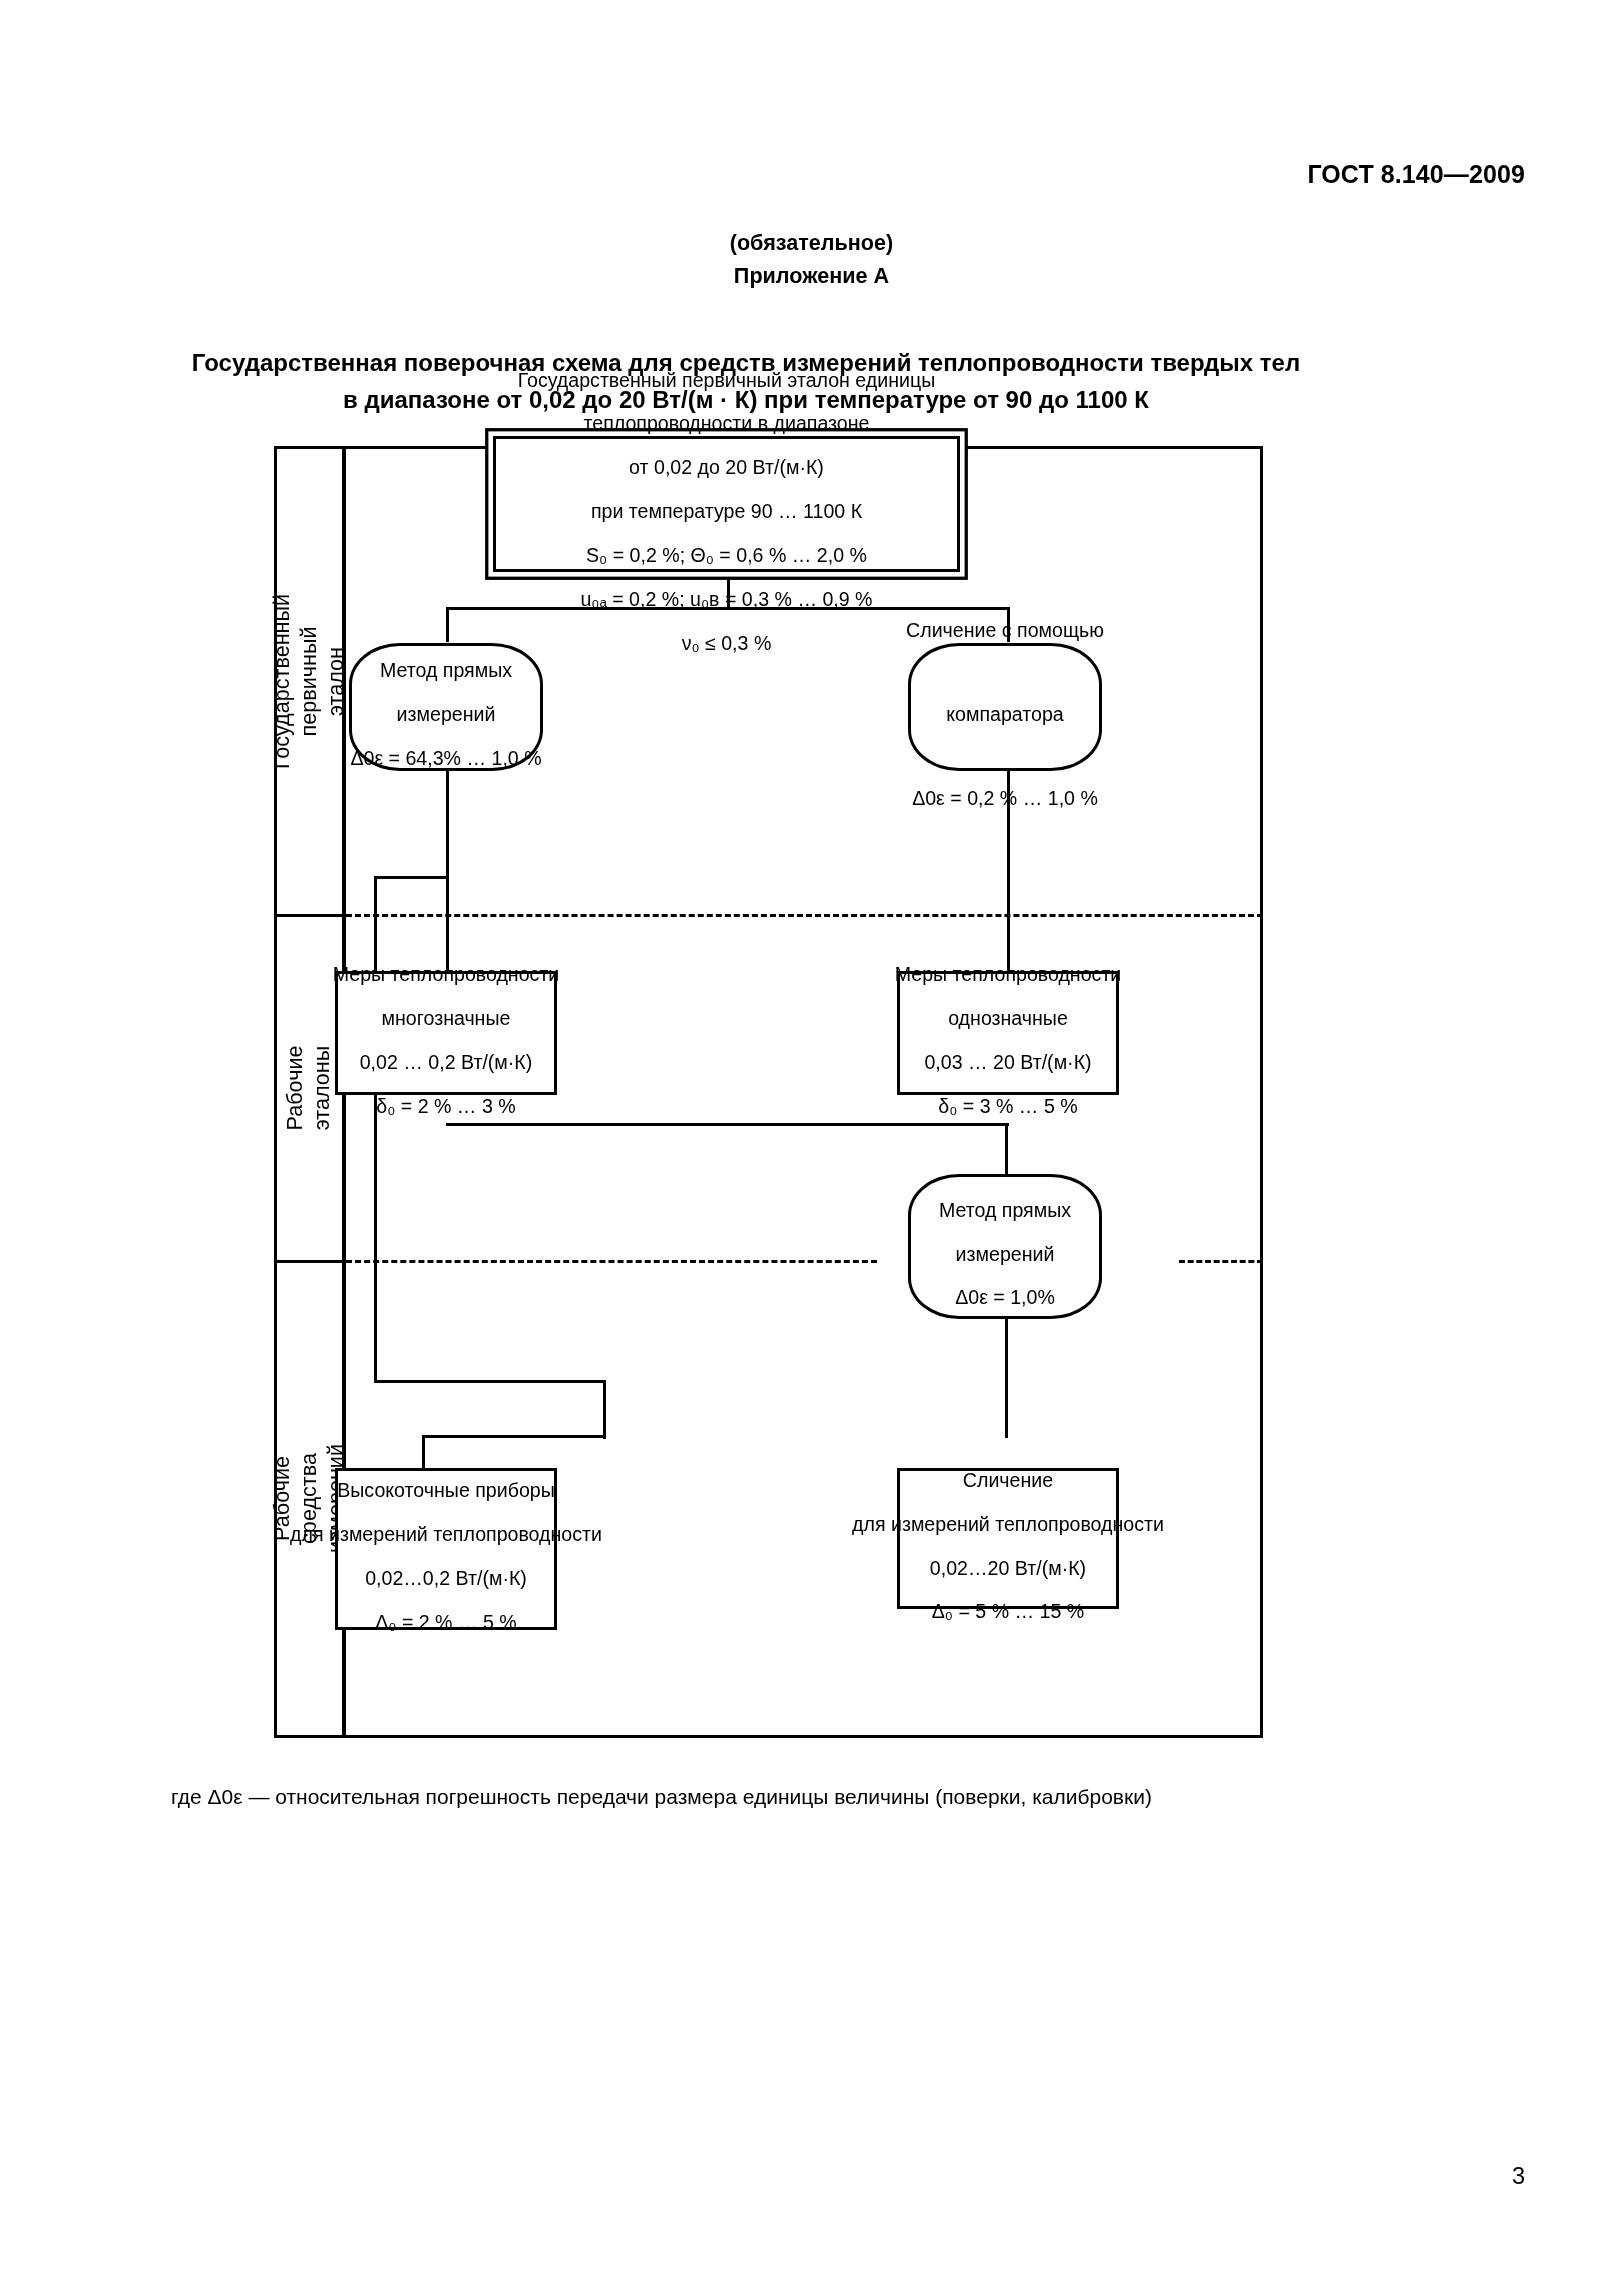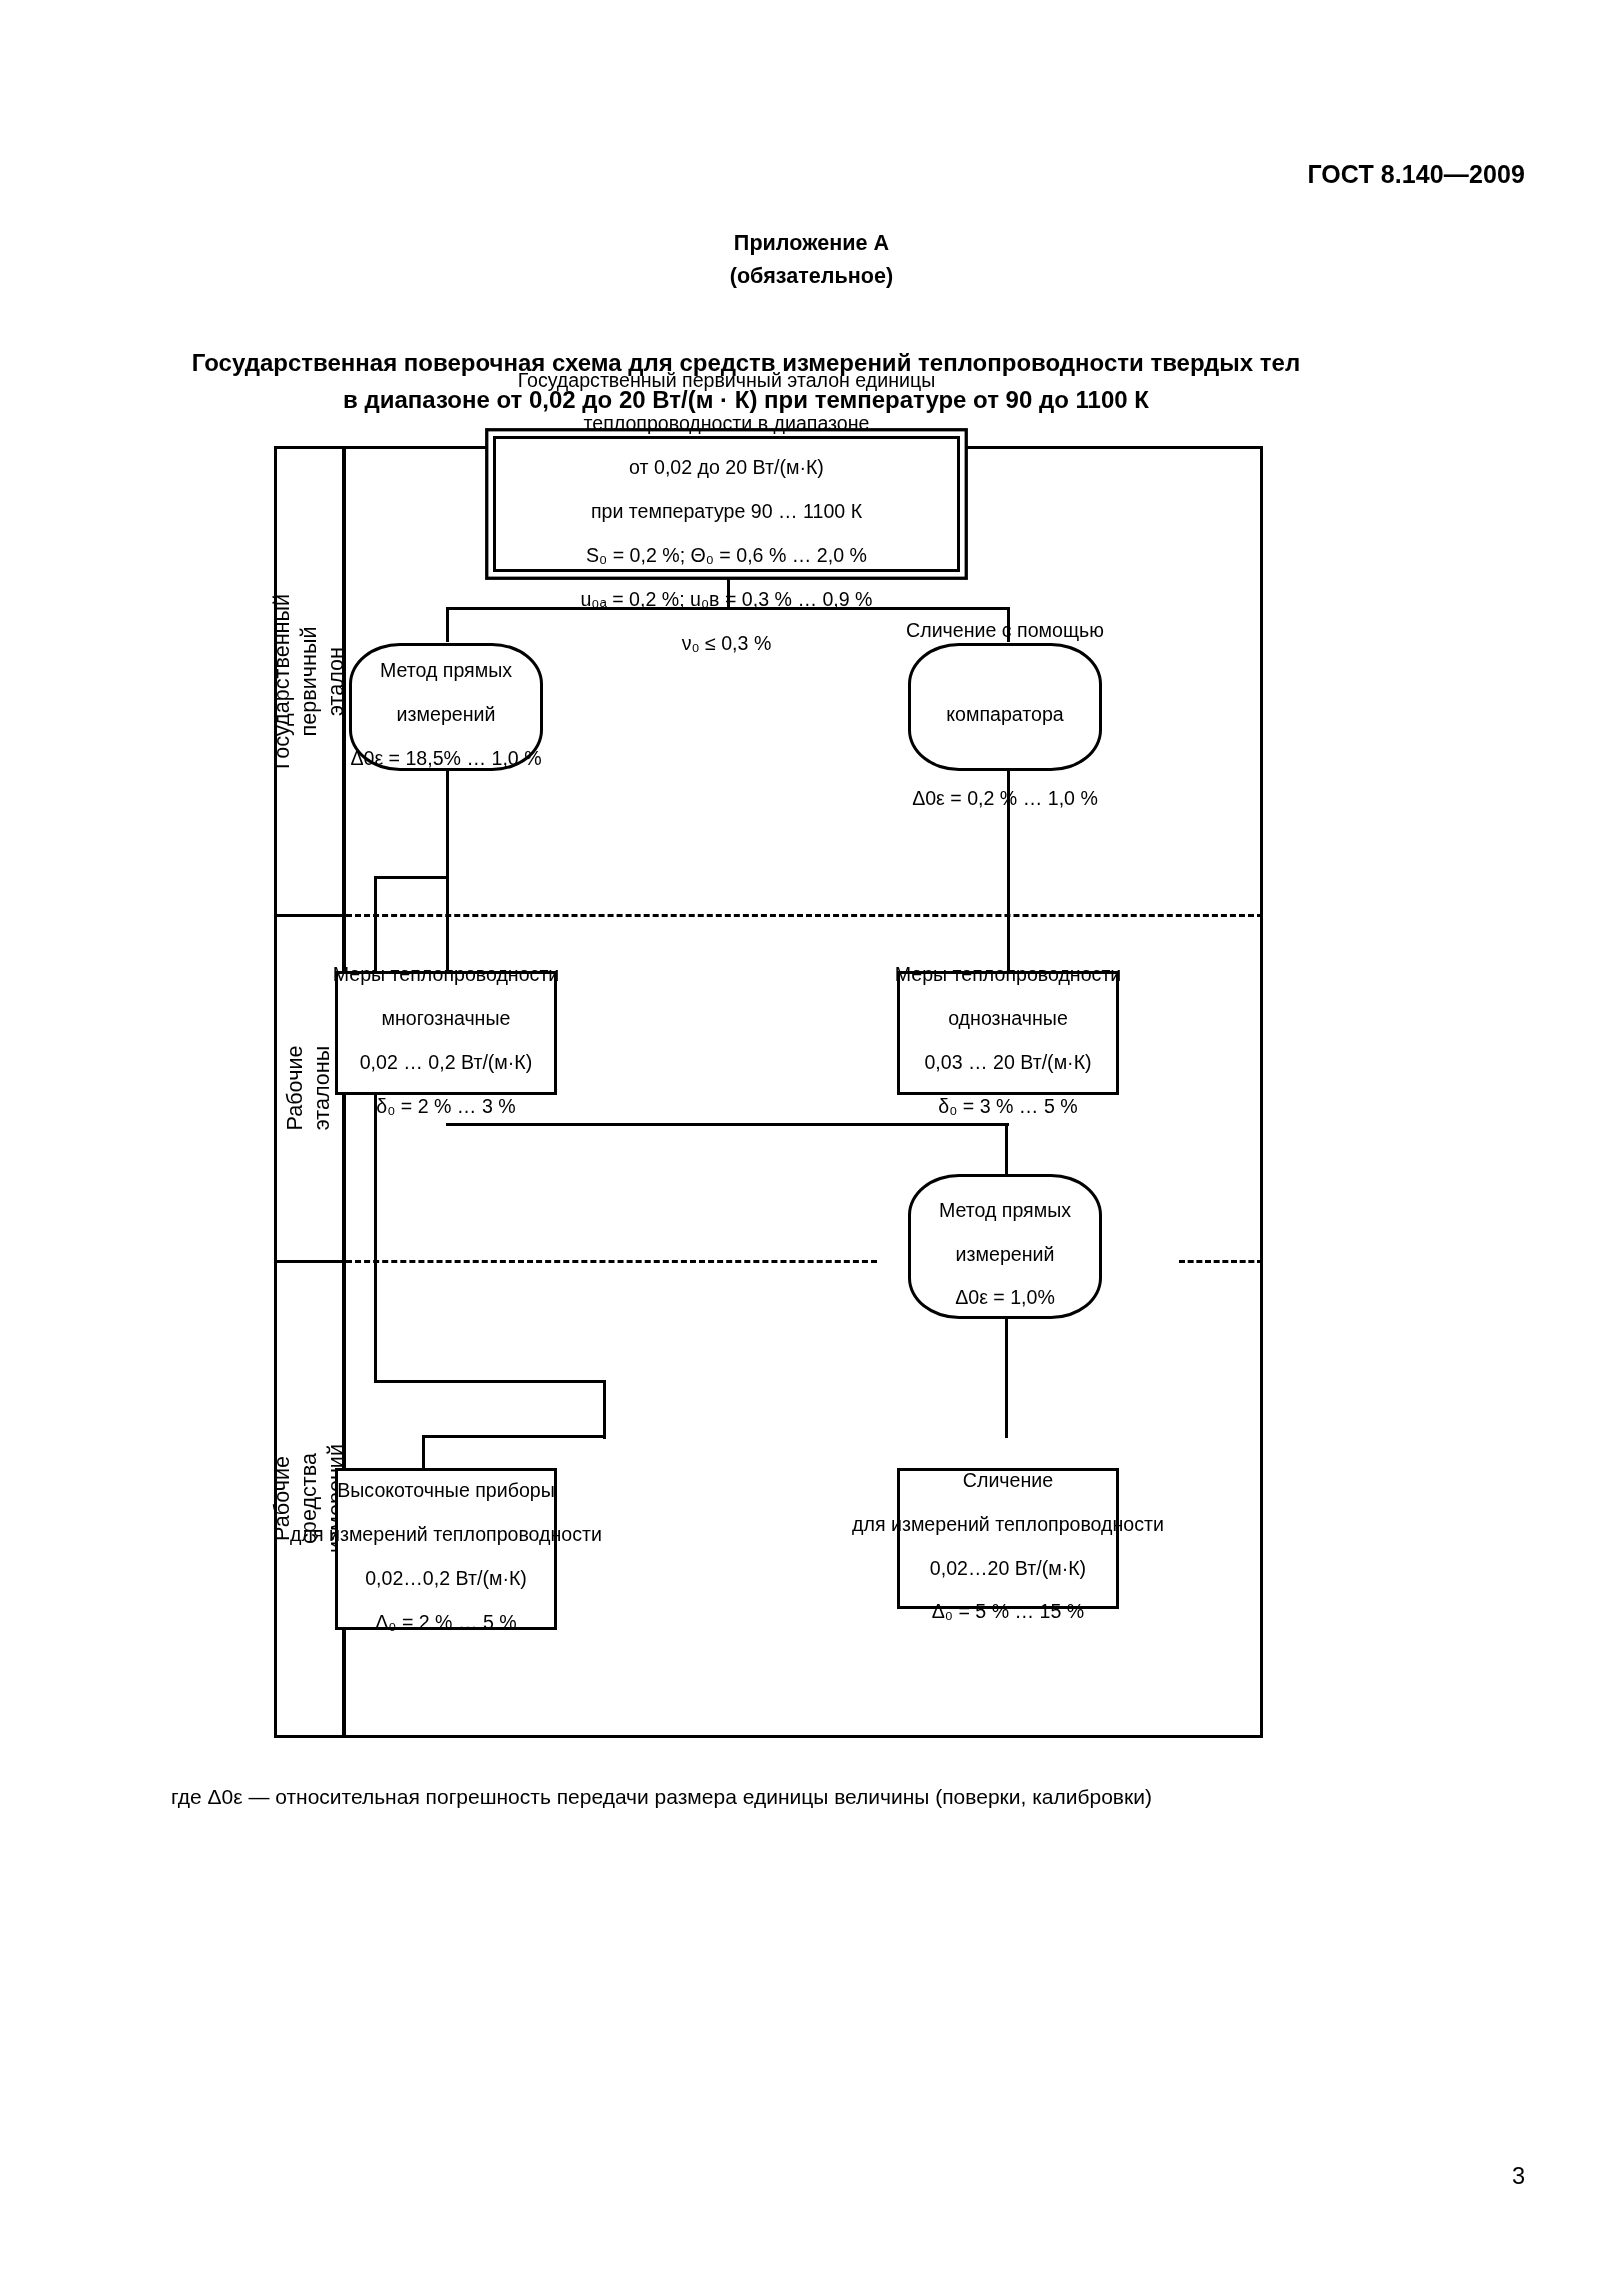--- a/index.html
+++ b/index.html
@@ -80,22 +80,22 @@
   
   .v { position:absolute; width:3.3px; background:#000; }
   .h { position:absolute; height:3.3px; background:#000; }
 </style>
 </head>
 <body>
 
 <div class="doc-header">ГОСТ 8.140—2009</div>
 
 <div class="annex-block">
+  <div>(обязательное)</div>
   <div>Приложение А</div>
-  <div>(обязательное)</div>
 </div>
 
 <div class="scheme-title">
   <div>Государственная поверочная схема для средств измерений теплопроводности твердых тел</div>
   <div>в диапазоне от 0,02 до 20 Вт/(м · К) при температуре от 90 до 1100 К</div>
 </div>
 
 <div id="diagram">
   <div class="inner">
 
@@ -147,21 +147,21 @@
       <span class="ln">от 0,02 до 20 Вт/(м·К)</span>
       <span class="ln">при температуре 90 … 1100 К</span>
       <span class="ln">S₀ = 0,2 %; Θ₀ = 0,6 % … 2,0 %</span>
       <span class="ln">u₀ₐ = 0,2 %; u₀в = 0,3 % … 0,9 %</span>
       <span class="ln">ν₀ ≤ 0,3 %</span>
     </div>
 
     <div class="node stadium" style="left:72px; top:194px; width:194px; height:128px;">
       <span class="ln">Метод прямых</span>
       <span class="ln">измерений</span>
-      <span class="ln">Δ0ε = 18,5% … 1,0 %</span>
+      <span class="ln">Δ0ε = 64,3% … 1,0 %</span>
     </div>
 
     <div class="node stadium" style="left:631px; top:194px; width:194px; height:128px;gap:40px;">
       <span class="ln">Сличение с помощью</span>
       <span class="ln">компаратора</span>
       <span class="ln">Δ0ε = 0,2 % … 1,0 %</span>
     </div>
 
     <div class="node rect" style="left:58px; top:522px; width:222px; height:124px;">
       <span class="ln">Меры теплопроводности</span>

